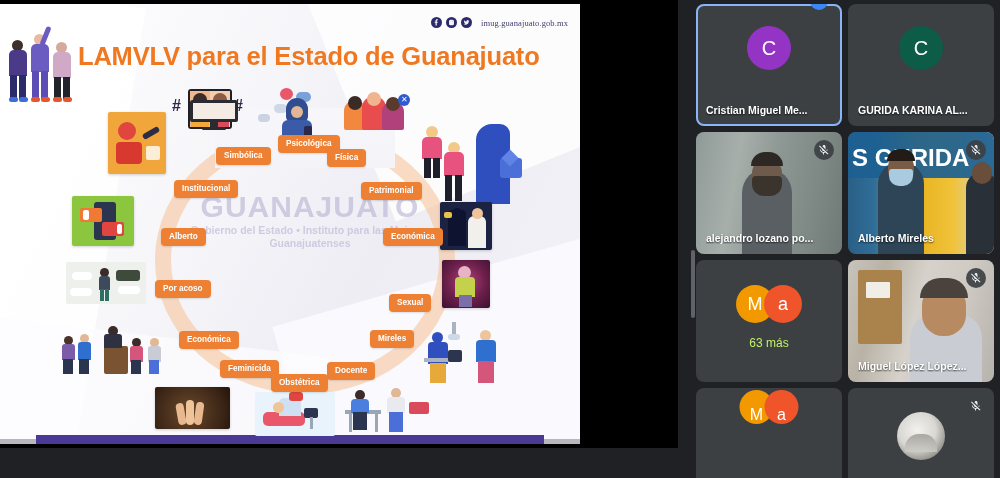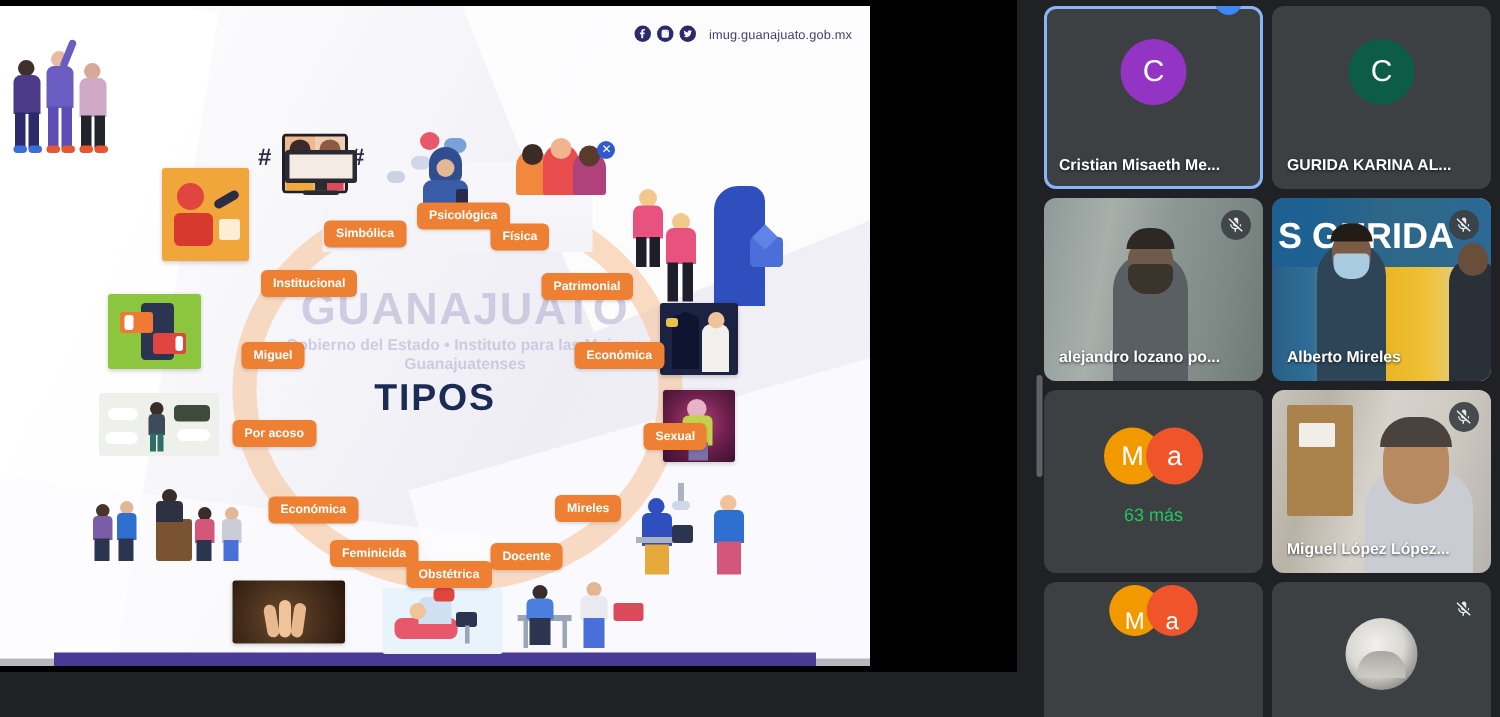--- a/index.html
+++ b/index.html
@@ -37,21 +37,21 @@
     background: #4a3a96;
   }
   #slide-shadow-strip {
     position:absolute; left:0; bottom:0px; width:580px; height:5px;
     background:#b8b7bd;
   }
 
   
   #social-row {
     position: absolute; right: 12px; top: 13px;
-    display: flex; align-items: center; gap: 4px; z-index: 6;
+    display: flex; align-items: center; gap: 4px; z-index: 6; font-family: Liberation Serif, serif;
   }
   .soc { width: 11px; height: 11px; border-radius: 50%; background: #2b2a6b;
          display:flex; align-items:center; justify-content:center; }
   .soc svg { width: 7px; height: 7px; fill: #f3f3f8; }
   #site-url { margin-left: 5px; font-size: 8.5px; color: #42416e; letter-spacing:.1px; }
 
   
   #slide-title {
     position: absolute; left: 78px; top: 38px; z-index: 6;
     font-size: 25.5px; font-weight: 700; color: #f07820;
@@ -138,21 +138,21 @@
   
   .more-stack { position:absolute; left:50%; top: 44px; transform:translate(-50%,-50%);
                 display:flex; align-items:center; }
   .more-stack .a1, .more-stack .a2 {
     width: 38px; height: 38px; border-radius: 50%;
     display:flex; align-items:center; justify-content:center;
     color:#fff; font-size:18px; font-weight:400;
   }
   .more-stack .a2 { margin-left: -10px; }
   .more-label { position:absolute; left:0; right:0; top: 76px; text-align:center;
-                color:#22c55e; font-size: 12px; }
+                color:#bef264; font-size: 12px; }
 
   
   .tile.partial { height: 122px; }
   .partial-stack { position:absolute; left:50%; top: 2px; transform:translateX(-50%);
                    display:flex; align-items:center; }
   .partial-stack .a1, .partial-stack .a2 {
     width: 34px; height: 34px; border-radius: 50%;
     display:flex; align-items:flex-end; justify-content:center;
     color:#fff; font-size:16px; overflow:hidden;
   }
@@ -203,30 +203,30 @@
             </svg>
         </span>
         <span class="soc">
           <svg viewBox="0 0 24 24">
               <path d="M22 5.9a8 8 0 0 1-2.3.64 4 4 0 0 0 1.76-2.2 8.1 8.1 0 0 1-2.56.98A4 4 0 0 0 12 8.9a11.4 11.4 0 0 1-8.3-4.2 4 4 0 0 0 1.25 5.36 4 4 0 0 1-1.82-.5v.05a4 4 0 0 0 3.22 3.94 4 4 0 0 1-1.81.07 4 4 0 0 0 3.74 2.78A8.1 8.1 0 0 1 2 18.06a11.4 11.4 0 0 0 6.2 1.82c7.44 0 11.5-6.16 11.5-11.5l-.01-.53A8.2 8.2 0 0 0 22 5.9z"></path>
             </svg>
         </span>
         <span id="site-url">imug.guanajuato.gob.mx</span>
       </div>
 
+      <div id="slide-title">LAMVLV para el Estado de Guanajuato</div>
 
       <div id="ring"></div>
       <div id="ring-cut"></div>
 
       <div id="wm">
         <div class="wm1">GUANAJUATO</div>
         <div class="wm2">Gobierno del Estado  •  Instituto para las Mujeres Guanajuatenses</div>
       </div>
 
-      <div id="ring-word">TIPOS</div>
 
       <div class="ill" style="left:6px; top:22px; width:74px; height:78px;">
         <div style="position:absolute;left:6px;top:14px;width:11px;height:11px;border-radius:50%;background:#3f2f2b;"></div>
         <div style="position:absolute;left:3px;top:24px;width:18px;height:26px;background:#4b3a88;border-radius:5px 5px 0 0;"></div>
         <div style="position:absolute;left:4px;top:49px;width:7px;height:24px;background:#2b2a6b;"></div>
         <div style="position:absolute;left:13px;top:49px;width:7px;height:24px;background:#2b2a6b;"></div>
         <div style="position:absolute;left:3px;top:71px;width:9px;height:5px;border-radius:3px;background:#3b6ddb;"></div>
         <div style="position:absolute;left:13px;top:71px;width:9px;height:5px;border-radius:3px;background:#3b6ddb;"></div>
 
         <div style="position:absolute;left:28px;top:8px;width:11px;height:11px;border-radius:50%;background:#e8b9a3;"></div>
@@ -406,43 +406,43 @@
         <div style="position:absolute;left:6px;top:34px;width:7px;height:20px;background:#1f1f2b;"></div>
         <div style="position:absolute;left:15px;top:34px;width:7px;height:20px;background:#1f1f2b;"></div>
       </div>
 
       <div id="labels-layer">
           <div class="lbl" style="left: 278px; top: 131px; background: rgb(237, 128, 51); color: rgb(255, 255, 255);">Psicológica</div>
           <div class="lbl" style="left: 216px; top: 143px; background: rgb(237, 128, 51); color: rgb(255, 255, 255);">Simbólica</div>
           <div class="lbl" style="left: 327px; top: 145px; background: rgb(237, 128, 51); color: rgb(255, 255, 255);">Física</div>
           <div class="lbl" style="left: 174px; top: 176px; background: rgb(237, 128, 51); color: rgb(255, 255, 255); text-align: right;">Institucional</div>
           <div class="lbl" style="left: 361px; top: 178px; background: rgb(237, 128, 51); color: rgb(255, 255, 255);">Patrimonial</div>
-          <div class="lbl" style="left: 161px; top: 224px; background: rgb(237, 128, 51); color: rgb(255, 255, 255);">Miguel</div>
+          <div class="lbl" style="left: 161px; top: 224px; background: rgb(237, 128, 51); color: rgb(255, 255, 255);">Alberto</div>
           <div class="lbl" style="left: 383px; top: 224px; background: rgb(237, 128, 51); color: rgb(255, 255, 255);">Económica</div>
           <div class="lbl" style="left: 155px; top: 276px; background: rgb(237, 128, 51); color: rgb(255, 255, 255);">Por acoso</div>
-          <div class="lbl" style="left: 389px; top: 278px; background: rgb(237, 128, 51); color: rgb(255, 255, 255); margin-left: 40px;">Sexual</div>
+          <div class="lbl" style="left: 389px; top: 290px; background: rgb(237, 128, 51); color: rgb(255, 255, 255);">Sexual</div>
           <div class="lbl" style="left: 179px; top: 327px; background: rgb(237, 128, 51); color: rgb(255, 255, 255);">Económica</div>
           <div class="lbl" style="left: 370px; top: 326px; background: rgb(237, 128, 51); color: rgb(255, 255, 255);">Mireles</div>
           <div class="lbl" style="left: 220px; top: 356px; background: rgb(237, 128, 51); color: rgb(255, 255, 255);">Feminicida</div>
           <div class="lbl" style="left: 327px; top: 358px; background: rgb(237, 128, 51); color: rgb(255, 255, 255);">Docente</div>
           <div class="lbl" style="left: 271px; top: 370px; background: rgb(237, 128, 51); color: rgb(255, 255, 255);">Obstétrica</div>
         </div>
 
       <div id="slide-shadow-strip"></div>
       <div id="slide-bottom-bar"></div>
     </div>
   </div>
 
   <div id="sidebar">
     <div id="sb-track"></div>
     <div id="tile-grid">
         <div class="tile active">
           <div class="avatar" style="background: rgb(147, 52, 196);">C</div>
           <div class="speak-dot"></div>
-          <div class="tile-name">Cristian Misaeth Me...</div>
+          <div class="tile-name">Cristian Miguel Me...</div>
         </div>
         <div class="tile">
           <div class="avatar" style="background: rgb(13, 92, 71);">C</div>
           <div class="tile-name">GURIDA KARINA AL...</div>
         </div>
         <div class="tile">
           <div class="vid" style="background: linear-gradient(100deg, rgb(143, 154, 152) 0%, rgb(167, 175, 171) 28%, rgb(141, 151, 147) 52%, rgb(126, 136, 133) 78%, rgb(111, 122, 119) 100%);">
             <div style="position:absolute;left:46px;top:36px;width:50px;height:86px;background:#5a5f63;border-radius:26px 26px 0 0;"></div>
             <div style="position:absolute;left:56px;top:26px;width:30px;height:34px;border-radius:15px;background:#6f5b4b;"></div>
             <div style="position:absolute;left:55px;top:20px;width:32px;height:14px;border-radius:16px 16px 0 0;background:#2e2824;"></div>

